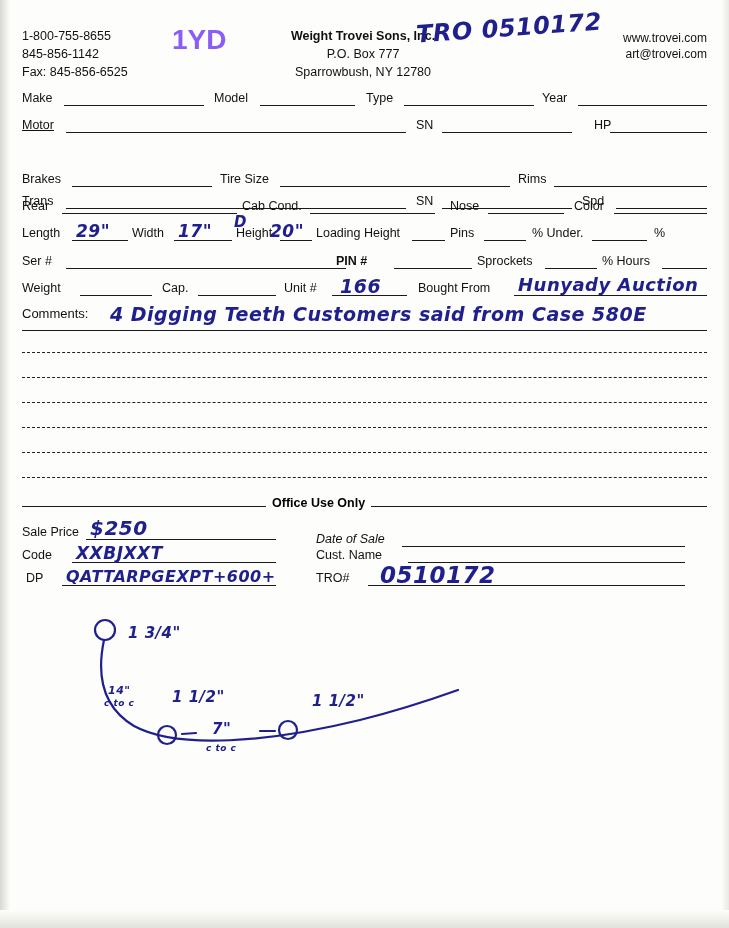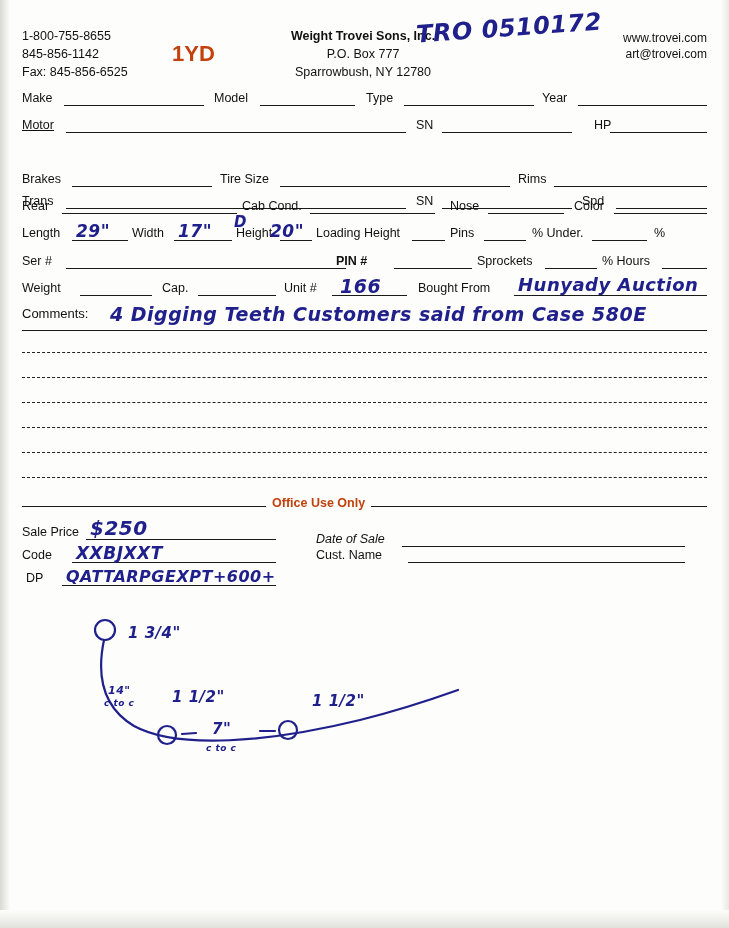--- a/index.html
+++ b/index.html
@@ -44,22 +44,22 @@
     width: 230px; text-align: center;
     font-size: 12.5px; line-height: 18px; color: #111; font-weight: bold;
   }
   .hdr-center .sub { font-weight: normal; }
   .hdr-right {
     position: absolute; right: 22px; top: 30px;
     text-align: right;
     font-size: 12px; line-height: 16px; color: #111;
   }
   .yd-stamp {
-    position: absolute; left: 172px; top: 41px;
-    font-size: 22px; font-weight: bold; color: #c2410c;
+    position: absolute; left: 172px; top: 24px;
+    font-size: 28px; font-weight: bold; color: #8b5cf6;
     font-family: "Liberation Sans", sans-serif;
   }
 
   
   .hw {
     font-family: "DejaVu Sans", sans-serif;
     color: #20208c;
     font-style: italic;
     font-weight: bold;
     letter-spacing: .5px;
@@ -119,21 +119,21 @@
   }
 
   .office-rule {
     position: absolute; left: 22px; right: 22px; top: 506px;
     border-bottom: 1px solid #1a1a1a; height: 0;
   }
   .office-lbl {
     position: absolute; left: 266px; top: 496px;
     background: #fdfdfb;
     padding: 0 6px;
-    font-size: 12.5px; font-weight: bold; color: #c2410c;
+    font-size: 12.5px; font-weight: bold; color: #000000;
   }
 
   .oru-row {
     position: absolute;
     font-size: 12.5px; color: #111;
     height: 24px;
   }
 
   
   .sketch {
@@ -354,20 +354,25 @@
     <span class="line" style="left:92px; width:277px;"></span>
     <span class="val hw" style="left:98px;"></span>
   </div>
 
   <div class="oru-row" style="left:22px; top:566px; width:290px;">
     <span class="lbl" style="left:4px;margin-top:28px;">DP</span>
     <span class="line" style="left:40px; width:214px;"></span>
     <span class="val hw" style="left:44px; bottom:4px; font-size:16px;">QATTARPGEXPT+600+</span>
   </div>
 
+  <div class="oru-row" style="left:316px; top:566px; width:380px;">
+    <span class="lbl" style="left:0;">TRO#</span>
+    <span class="line" style="left:52px; width:317px;"></span>
+    <span class="val hw" style="left:64px; bottom:2px; font-size:23px;">0510172</span>
+  </div>
 
   <div class="sketch">
     <svg width="430" height="190" viewBox="0 0 430 190">
       <g stroke="#20208c" stroke-width="2.2" fill="none" stroke-linecap="round">
 
         <path d="M44,40 C36,78 44,108 74,126 C118,150 210,142 300,120 C340,110 370,100 398,90"></path>
 
         <circle cx="45" cy="30" r="10"></circle>
         <circle cx="107" cy="135" r="9"></circle>
         <circle cx="228" cy="130" r="9"></circle>

